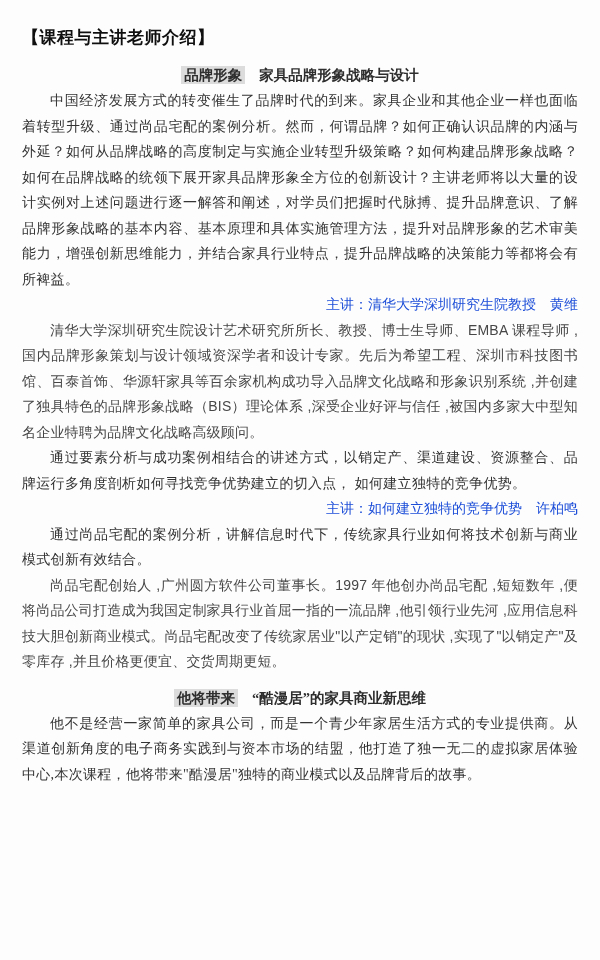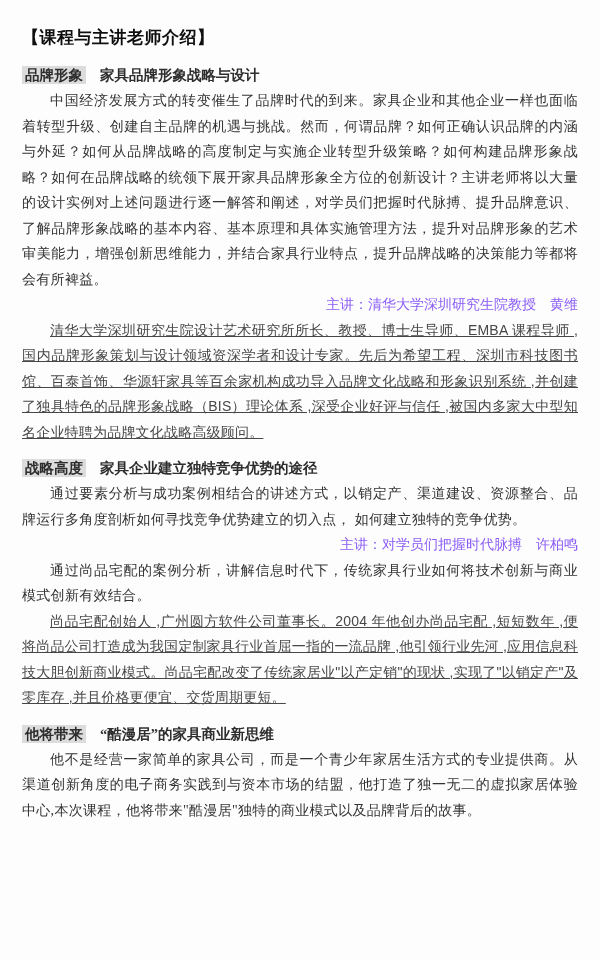--- a/index.html
+++ b/index.html
@@ -22,84 +22,81 @@
     margin: 0 0 14px 0;
     letter-spacing: 0.5px;
   }
   .sec-head {
     margin: 11px 0 0 0;
     font-family: "Liberation Serif", "DejaVu Serif", serif;
     font-weight: bold;
     font-size: 14.5px;
     color: #2e2e2e;
     line-height: 25px;
+    text-align: center;
   }
   .sec-head .tag {
     background: #dcdcdc;
     padding: 1px 3px;
     margin-right: 14px;
   }
   .desc {
     font-family: "Liberation Serif", "DejaVu Serif", serif;
     font-size: 14px;
     color: #333333;
     line-height: 25.5px;
     margin: 0;
     text-indent: 2em;
     text-align: justify;
     letter-spacing: 0.3px;
   }
   .lecturer {
     font-family: "Liberation Sans", "DejaVu Sans", sans-serif;
     font-size: 14px;
-    color: #8b5cf6;
+    color: #1d4ed8;
     line-height: 25.5px;
     margin: 0;
     text-align: right;
   }
   .bio {
     font-family: "Liberation Sans", "DejaVu Sans", sans-serif;
     font-size: 14px;
     color: #474747;
     line-height: 25.5px;
     margin: 0;
     text-indent: 2em;
     text-align: justify;
     letter-spacing: 0.2px;
-    text-decoration: underline;
   }
   .bio:empty { display: none; }
 </style>
 </head>
 <body>
 
 <div class="page">
 
   <h1 class="doc-title">【课程与主讲老师介绍】</h1>
 
   <section>
     <div class="sec-head">
       <span class="tag">品牌形象</span><span class="head-title">家具品牌形象战略与设计</span>
     </div>
-    <p class="desc">中国经济发展方式的转变催生了品牌时代的到来。家具企业和其他企业一样也面临着转型升级、创建自主品牌的机遇与挑战。然而，何谓品牌？如何正确认识品牌的内涵与外延？如何从品牌战略的高度制定与实施企业转型升级策略？如何构建品牌形象战略？如何在品牌战略的统领下展开家具品牌形象全方位的创新设计？主讲老师将以大量的设计实例对上述问题进行逐一解答和阐述，对学员们把握时代脉搏、提升品牌意识、了解品牌形象战略的基本内容、基本原理和具体实施管理方法，提升对品牌形象的艺术审美能力，增强创新思维能力，并结合家具行业特点，提升品牌战略的决策能力等都将会有所裨益。</p>
+    <p class="desc">中国经济发展方式的转变催生了品牌时代的到来。家具企业和其他企业一样也面临着转型升级、通过尚品宅配的案例分析。然而，何谓品牌？如何正确认识品牌的内涵与外延？如何从品牌战略的高度制定与实施企业转型升级策略？如何构建品牌形象战略？如何在品牌战略的统领下展开家具品牌形象全方位的创新设计？主讲老师将以大量的设计实例对上述问题进行逐一解答和阐述，对学员们把握时代脉搏、提升品牌意识、了解品牌形象战略的基本内容、基本原理和具体实施管理方法，提升对品牌形象的艺术审美能力，增强创新思维能力，并结合家具行业特点，提升品牌战略的决策能力等都将会有所裨益。</p>
     <p class="lecturer">主讲：清华大学深圳研究生院教授　黄维</p>
     <p class="bio">清华大学深圳研究生院设计艺术研究所所长、教授、博士生导师、EMBA 课程导师 ,国内品牌形象策划与设计领域资深学者和设计专家。先后为希望工程、深圳市科技图书馆、百泰首饰、华源轩家具等百余家机构成功导入品牌文化战略和形象识别系统 ,并创建了独具特色的品牌形象战略（BIS）理论体系 ,深受企业好评与信任 ,被国内多家大中型知名企业特聘为品牌文化战略高级顾问。</p>
   </section>
 
   <section>
-    <div class="sec-head">
-      <span class="tag">战略高度</span><span class="head-title">家具企业建立独特竞争优势的途径</span>
-    </div>
     <p class="desc">通过要素分析与成功案例相结合的讲述方式，以销定产、渠道建设、资源整合、品牌运行多角度剖析如何寻找竞争优势建立的切入点， 如何建立独特的竞争优势。</p>
-    <p class="lecturer">主讲：对学员们把握时代脉搏　许柏鸣</p>
+    <p class="lecturer">主讲：如何建立独特的竞争优势　许柏鸣</p>
   </section>
 
   <section>
     <p class="desc">通过尚品宅配的案例分析，讲解信息时代下，传统家具行业如何将技术创新与商业模式创新有效结合。</p>
-    <p class="bio">尚品宅配创始人 ,广州圆方软件公司董事长。2004 年他创办尚品宅配 ,短短数年 ,便将尚品公司打造成为我国定制家具行业首屈一指的一流品牌 ,他引领行业先河 ,应用信息科技大胆创新商业模式。尚品宅配改变了传统家居业"以产定销"的现状 ,实现了"以销定产"及零库存 ,并且价格更便宜、交货周期更短。</p>
+    <p class="bio">尚品宅配创始人 ,广州圆方软件公司董事长。1997 年他创办尚品宅配 ,短短数年 ,便将尚品公司打造成为我国定制家具行业首屈一指的一流品牌 ,他引领行业先河 ,应用信息科技大胆创新商业模式。尚品宅配改变了传统家居业"以产定销"的现状 ,实现了"以销定产"及零库存 ,并且价格更便宜、交货周期更短。</p>
   </section>
 
   <section>
     <div class="sec-head">
       <span class="tag">他将带来</span><span class="head-title">“酷漫居”的家具商业新思维</span>
     </div>
     <p class="desc">他不是经营一家简单的家具公司，而是一个青少年家居生活方式的专业提供商。从渠道创新角度的电子商务实践到与资本市场的结盟，他打造了独一无二的虚拟家居体验中心,本次课程，他将带来"酷漫居"独特的商业模式以及品牌背后的故事。</p>
 
   </section>
 

